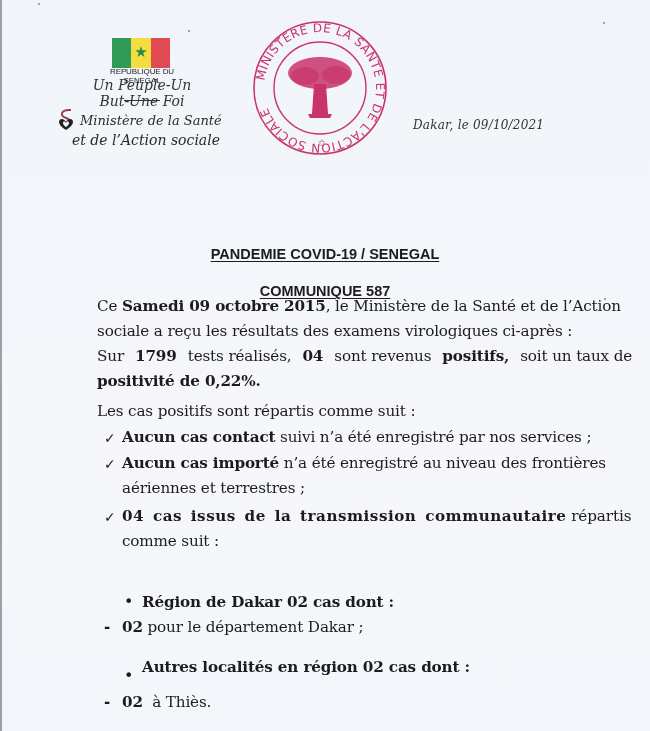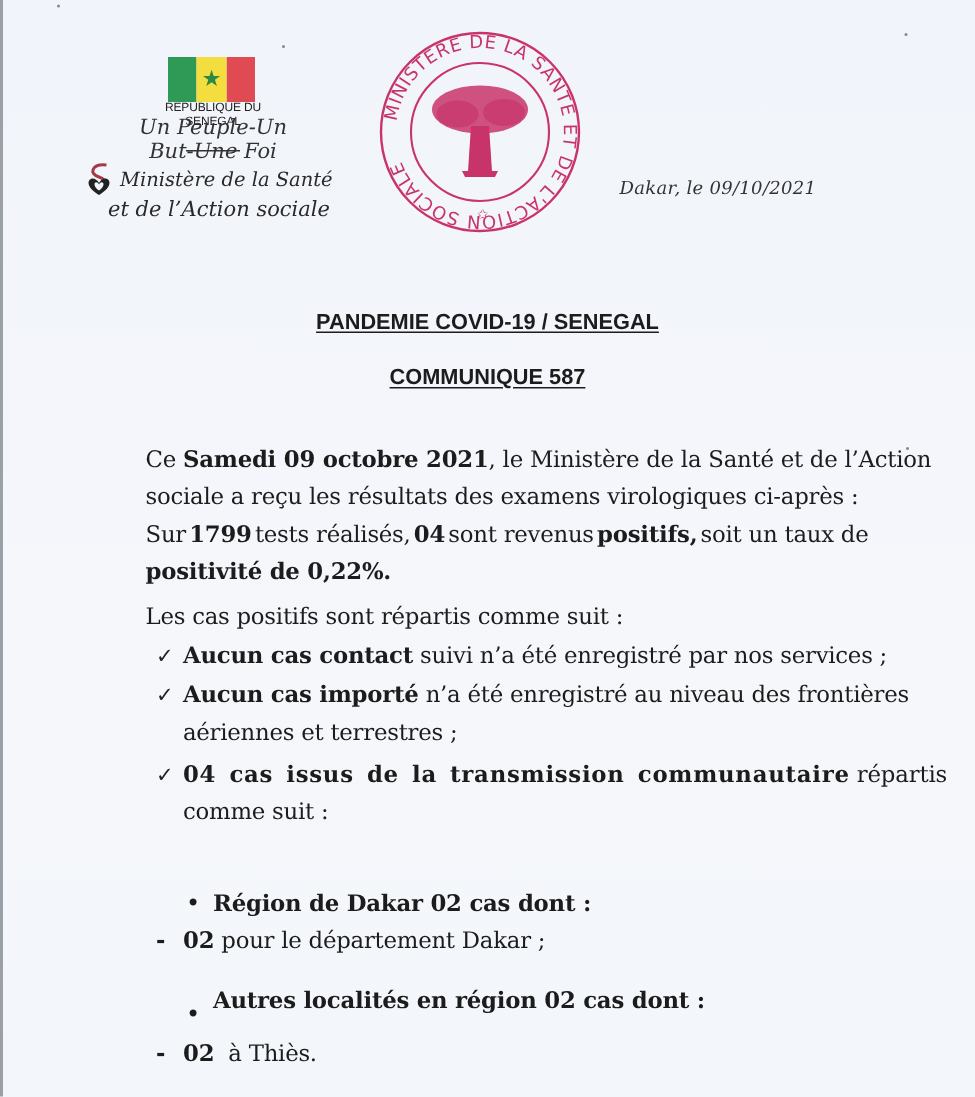--- a/index.html
+++ b/index.html
@@ -27,29 +27,29 @@
   .ministry-line1 { position:absolute; left:80px; top:113px; font-style:italic; font-size:13px; color:#2a2a2a; font-family:"DejaVu Serif",serif; }
   .ministry-line2 { position:absolute; left:72px; top:132px; font-style:italic; font-size:14px; color:#2a2a2a; font-family:"DejaVu Serif",serif; }
 
   
   .stamp { position:absolute; left:250px; top:18px; width:140px; height:140px; }
 
   
   .date { position:absolute; left:413px; top:118px; font-style:italic; font-size:12px; color:#333; font-family:"DejaVu Serif",serif; letter-spacing:0.2px; }
 
   
-  .title { position:absolute; left:0; width:650px; text-align:center; font-family:"Liberation Sans",sans-serif; font-weight:bold; font-size:14.5px; }
+  .title { position:absolute; left:0; width:650px; text-align:center; font-family:"Liberation Sans",sans-serif; font-weight:bold; font-size:14.5px;margin-top:39px; }
   .title span { text-decoration:underline; text-underline-offset:2px; }
   .title1 { top:207px; }
   .title2 { top:244px; }
 
   
   .line { position:absolute; left:97px; font-size:15.2px; white-space:nowrap; font-family:"DejaVu Serif",serif; letter-spacing:-0.15px; }
   .line b { font-weight:bold; }
-  .just { display:flex; justify-content:space-between; width:482px; }
+  .just { display:flex; width:482px;gap:11px; }
   .check { position:absolute; font-size:14px; font-family:"DejaVu Sans",sans-serif; color:#222; }
   .bullet { position:absolute; font-size:16px; font-family:"DejaVu Sans",sans-serif; }
   .dash { position:absolute; font-size:15px; font-family:"DejaVu Sans",sans-serif; font-weight:bold; }
   .dot { position:absolute; width:2px; height:2px; background:#888; border-radius:1px; }
 </style>
 </head>
 <body>
 
 <div class="page">
   <div class="left-edge"></div>
@@ -91,21 +91,21 @@
     </g>
     <text x="68" y="128" font-size="9" fill="#c8346a" font-family="DejaVu Sans, sans-serif">✩</text>
   </svg>
 
   <div class="date">Dakar, le 09/10/2021</div>
 
   <div class="title title1"><span>PANDEMIE COVID-19 / SENEGAL</span></div>
   <div class="title title2"><span>COMMUNIQUE 587</span></div>
 
   <div class="line" style="top:297px">
-    <span>Ce</span> <b>Samedi 09 octobre 2021</b><span>, le Ministère de la Santé et de l’Action</span>
+    <span>Ce</span> <b>Samedi 09 octobre 2015</b><span>, le Ministère de la Santé et de l’Action</span>
   </div>
   <div class="line" style="top:322px">sociale a reçu les résultats des examens virologiques ci-après :</div>
   <div class="line just" style="top:347px">
     <span>Sur</span>
     <b>1799</b>
     <span>tests réalisés,</span>
     <b>04</b>
     <span>sont revenus</span>
     <b>positifs,</b>
     <span>soit un taux de</span>

